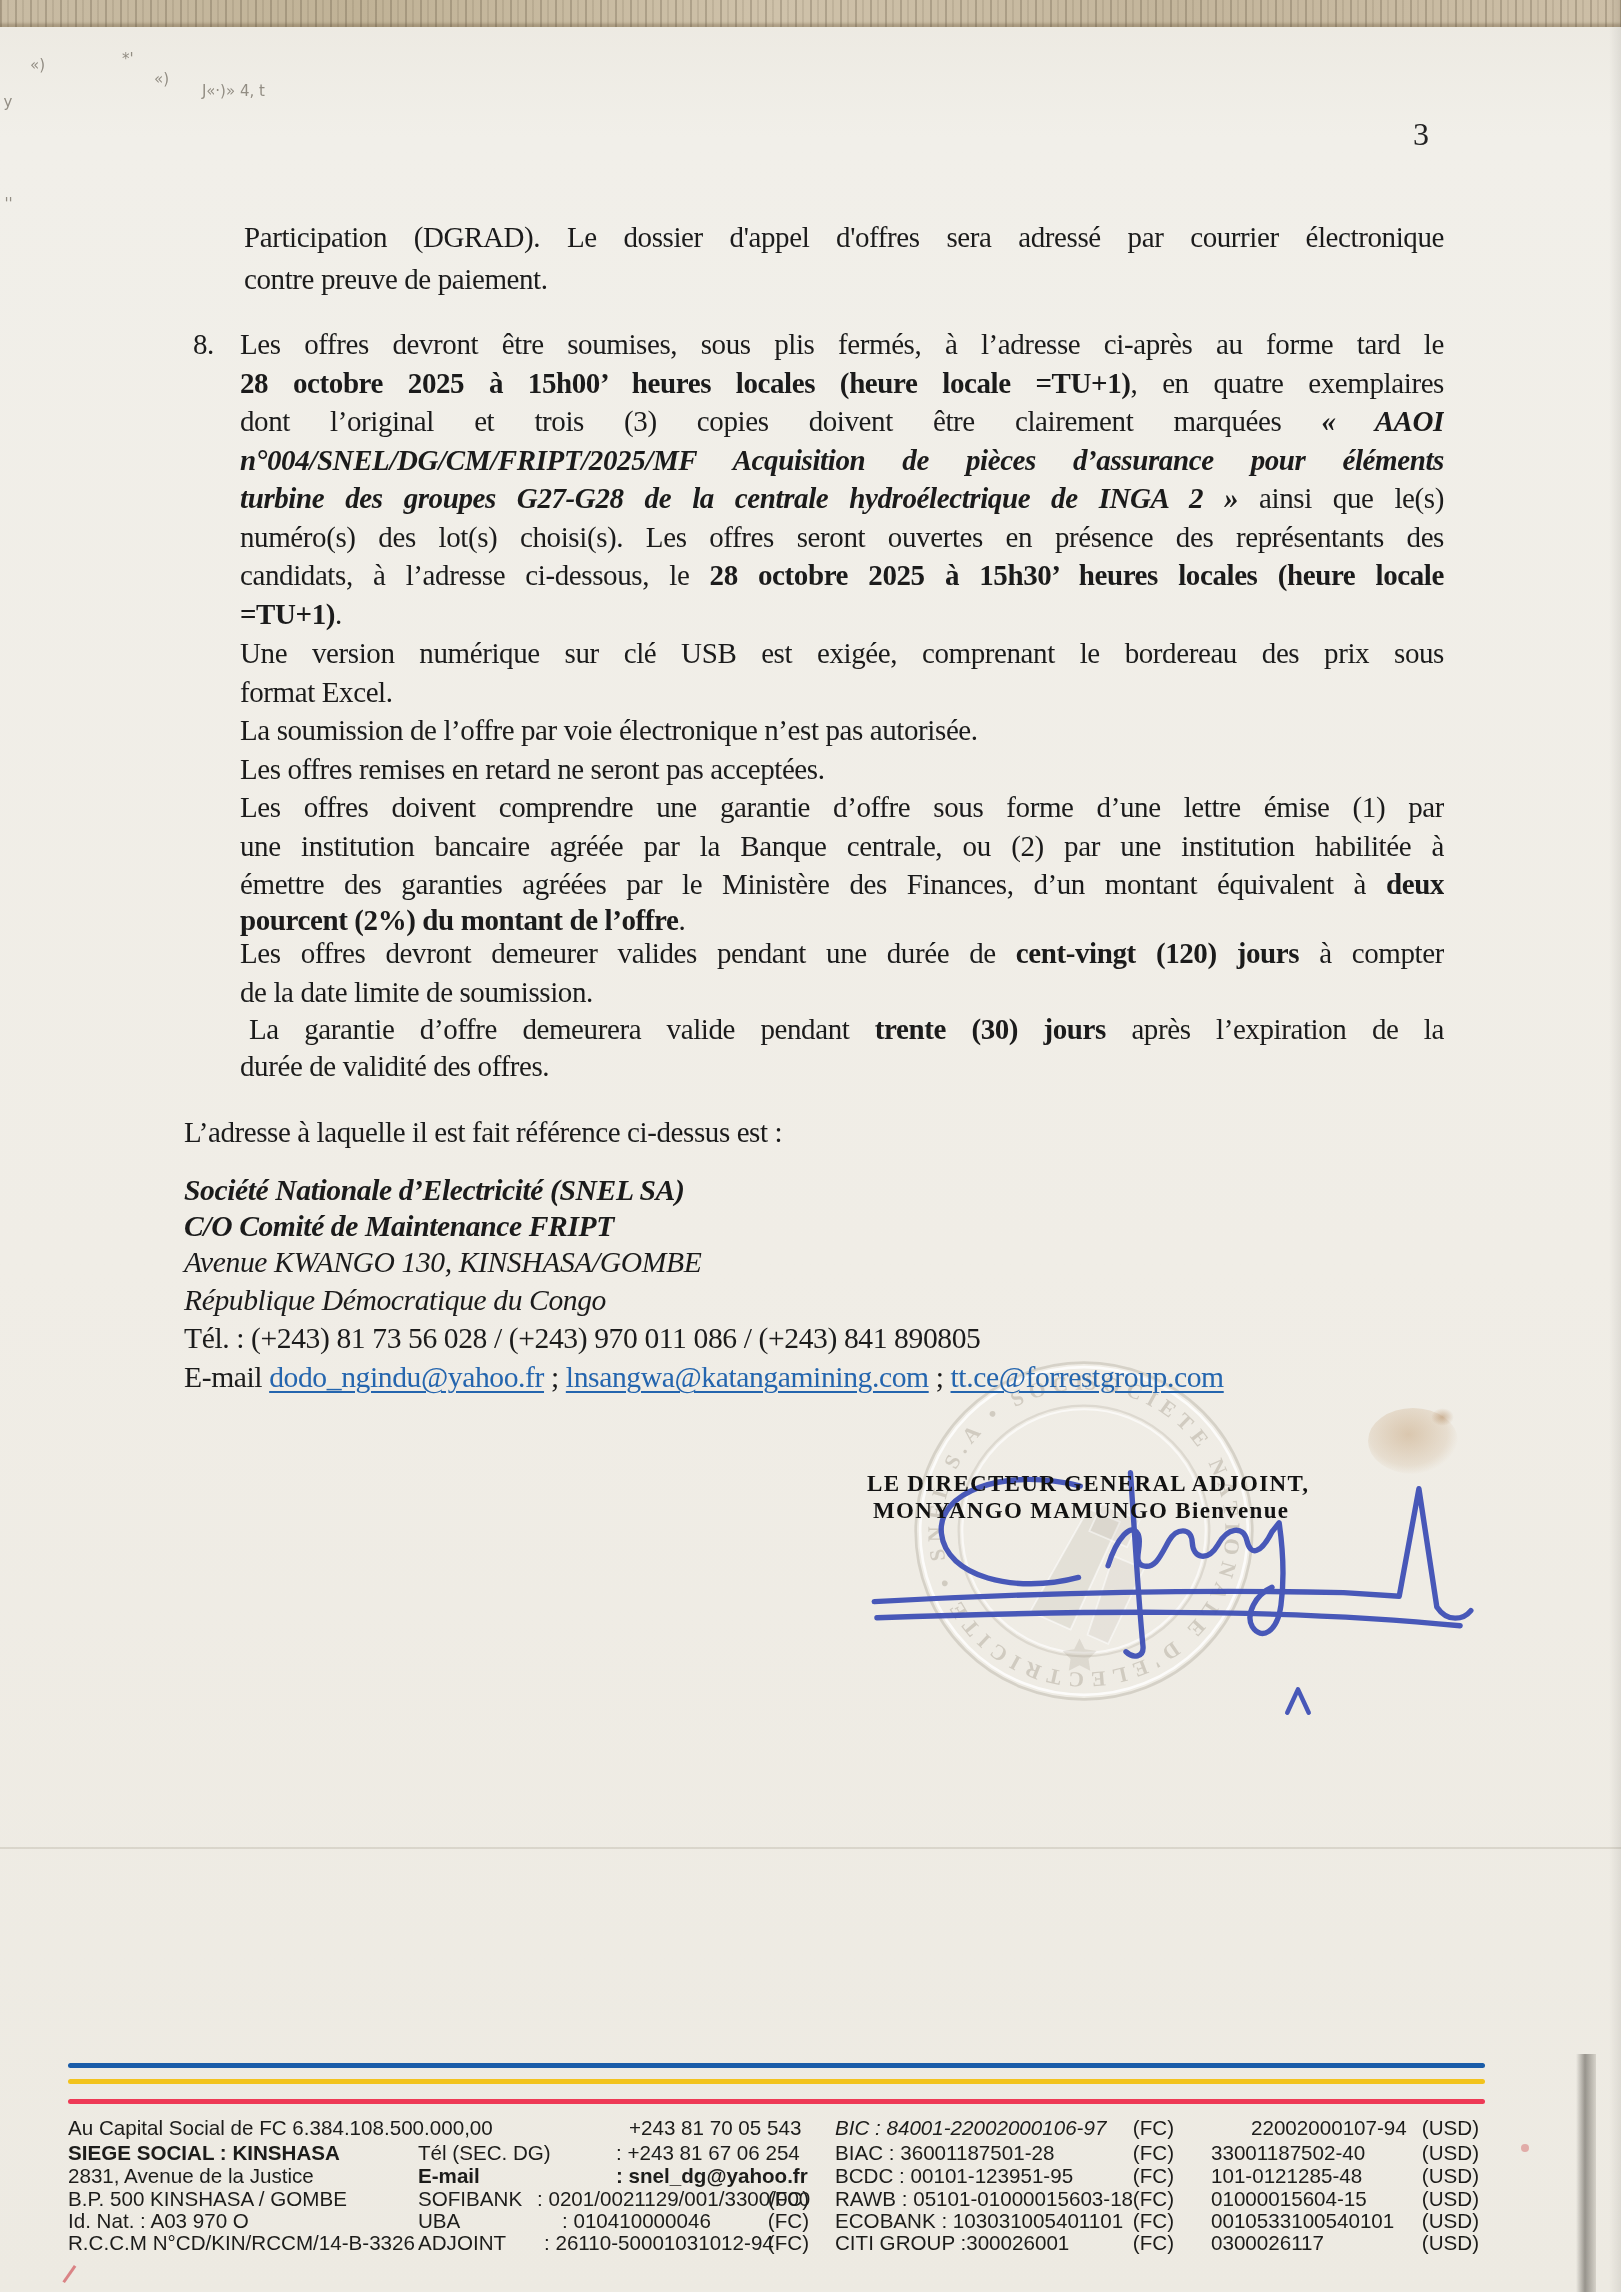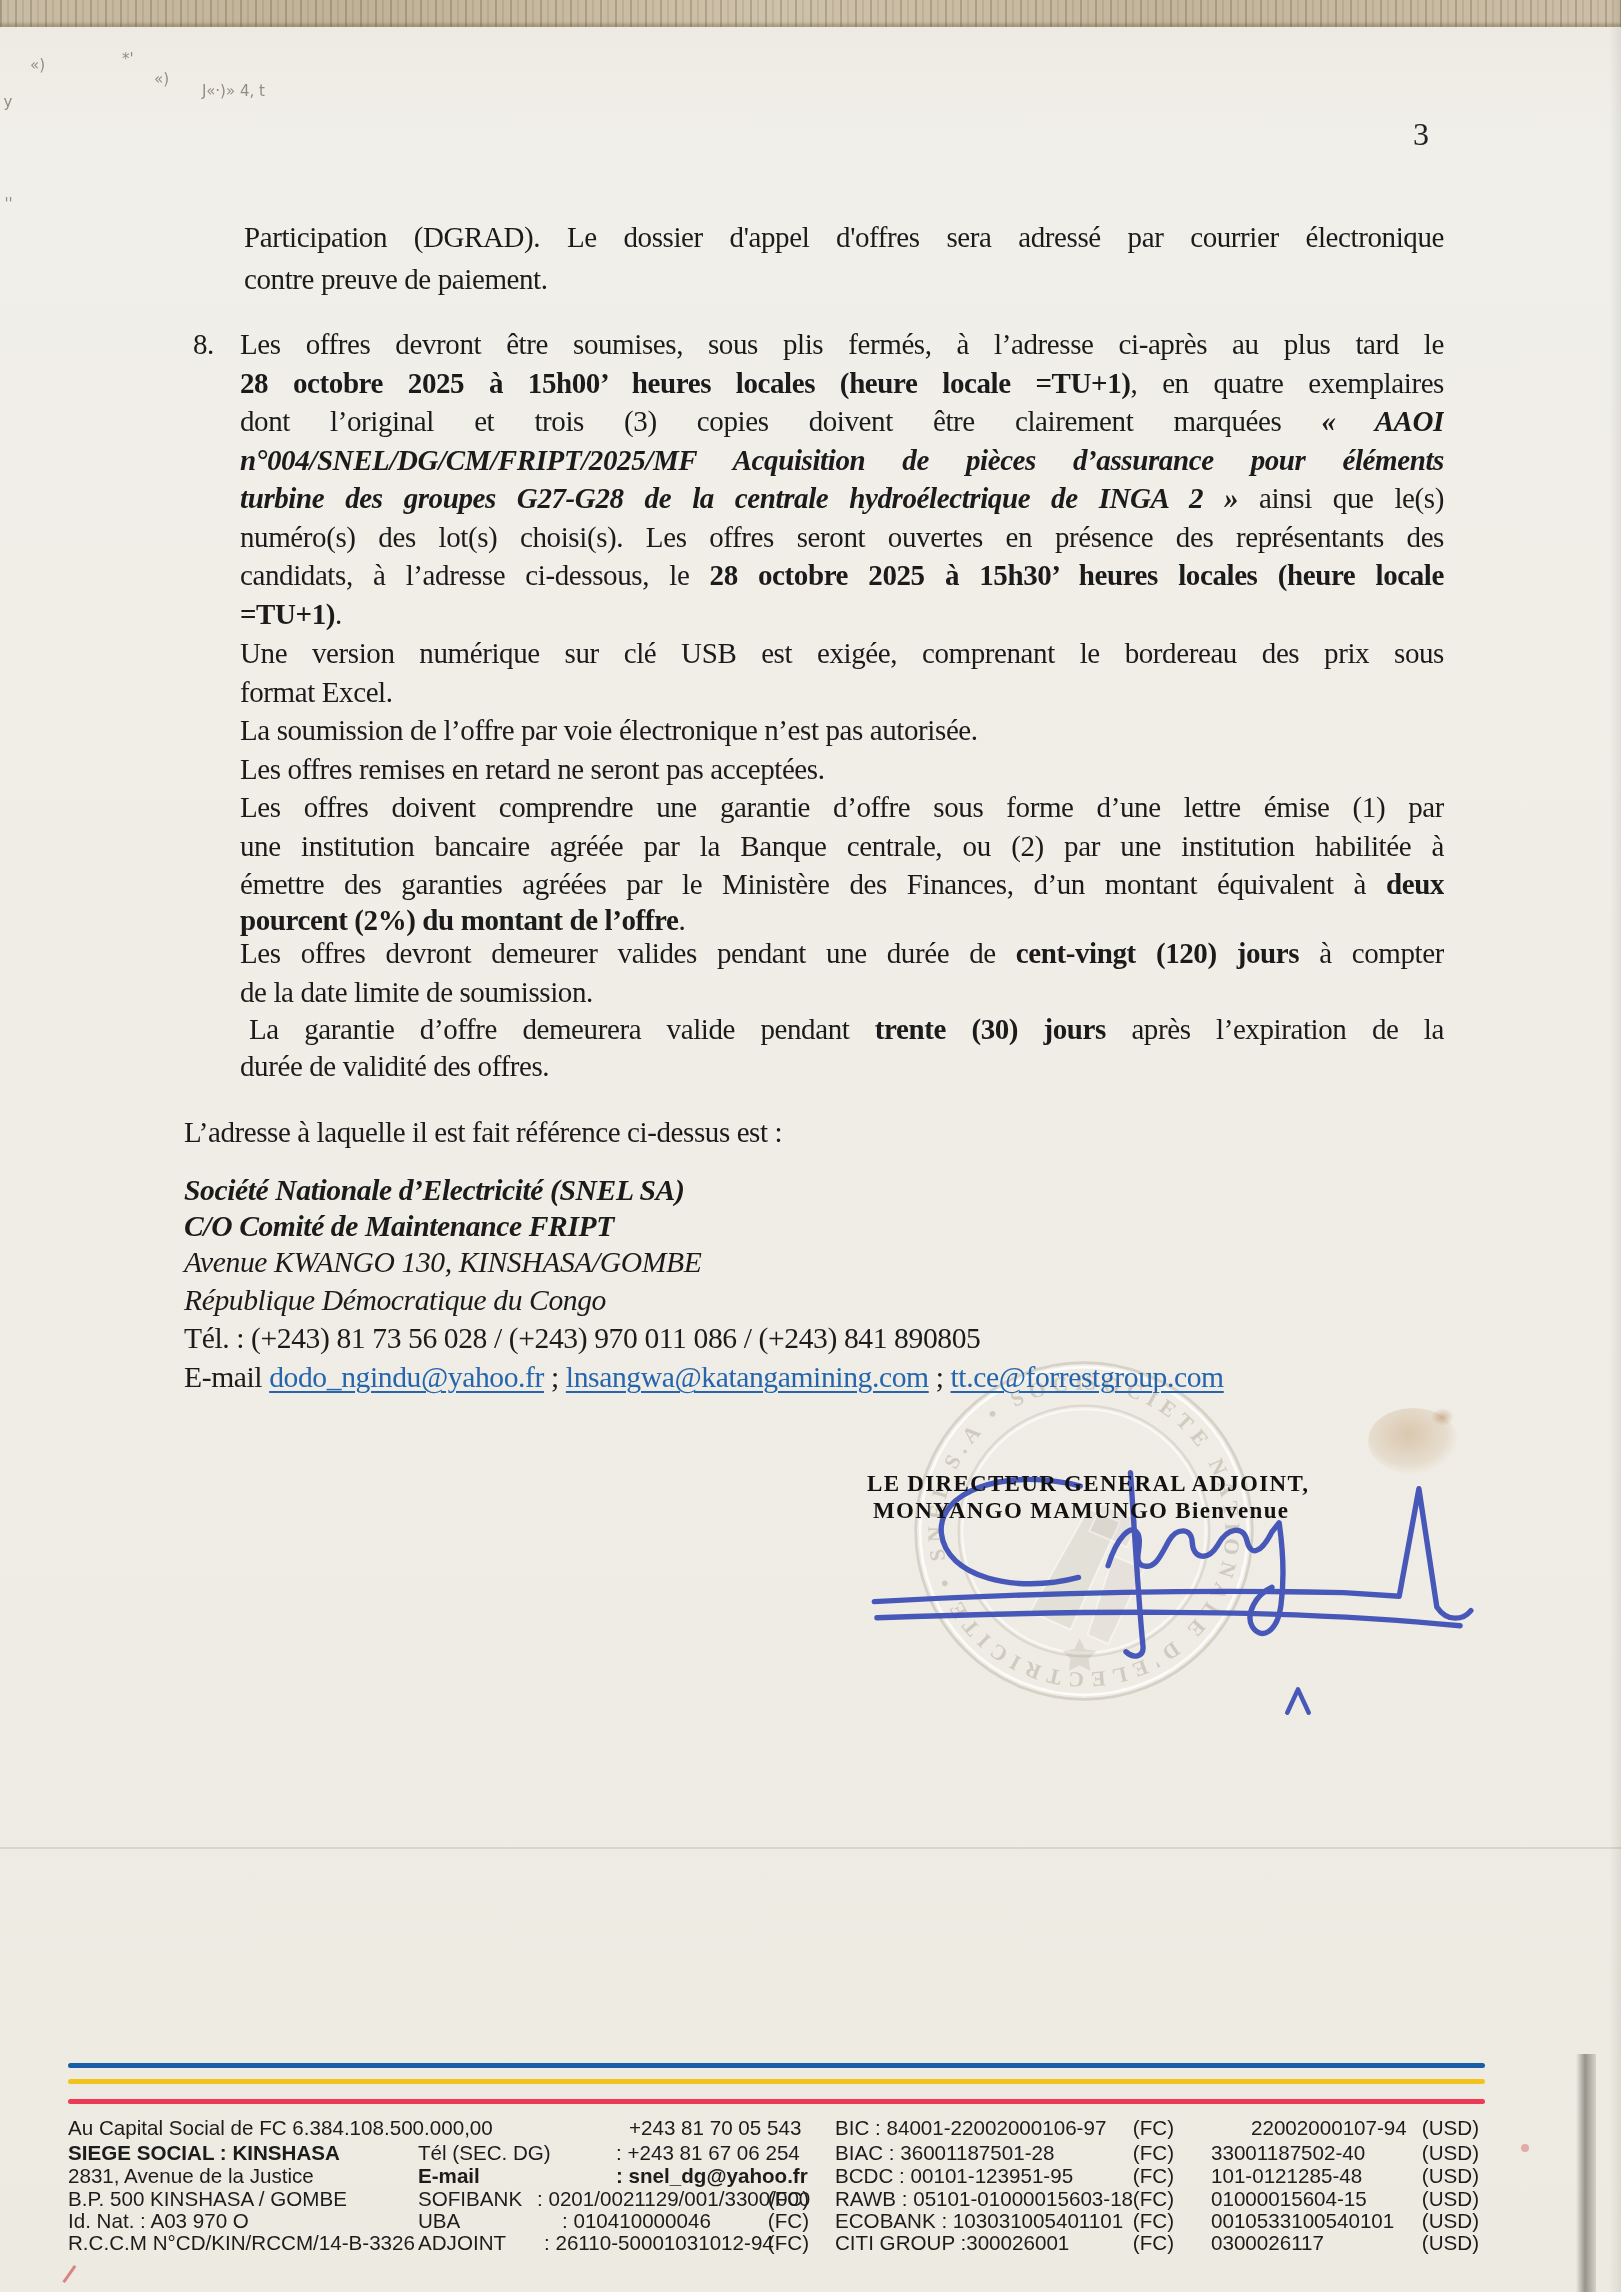--- a/index.html
+++ b/index.html
@@ -91,21 +91,21 @@
   <div id="stain-2"></div>
   <div id="stain-3"></div>
   <div id="crease"></div>
   <div id="edge-right"></div>
   <div id="edge-right-dark"></div>
   <div id="red-tick"></div>
 
 <div class="line j" style="left: 244px; top: 218px; width: 1200px;"><span>Participation (DGRAD). Le dossier d'appel d'offres sera adressé par courrier électronique</span></div>
     <div class="line nw" style="left: 244px; top: 260px;"><span>contre preuve de paiement.</span></div>
     <div class="line nw" style="left: 193px; top: 325px;"><span>8.</span></div>
-    <div class="line j" style="left: 240px; top: 325px; width: 1204px;"><span>Les offres devront être soumises, sous plis fermés, à l’adresse ci-après au plus tard le</span></div>
+    <div class="line j" style="left: 240px; top: 325px; width: 1204px;"><span>Les offres devront être soumises, sous plis fermés, à l’adresse ci-après au forme tard le</span></div>
     <div class="line j" style="left: 240px; top: 364px; width: 1204px;"><span class="b">28 octobre 2025 à 15h00’ heures locales (heure locale =TU+1)</span><span>, en quatre exemplaires</span></div>
     <div class="line j" style="left: 240px; top: 402px; width: 1204px;"><span>dont l’original et trois (3) copies doivent être clairement marquées </span><span class="bi">« AAOI</span></div>
     <div class="line j" style="left: 240px; top: 441px; width: 1204px;"><span class="bi">n°004/SNEL/DG/CM/FRIPT/2025/MF Acquisition de pièces d’assurance pour éléments</span></div>
     <div class="line j" style="left: 240px; top: 479px; width: 1204px;"><span class="bi">turbine des groupes G27-G28 de la centrale hydroélectrique de INGA 2 »</span><span> ainsi que le(s)</span></div>
     <div class="line j" style="left: 240px; top: 518px; width: 1204px;"><span>numéro(s) des lot(s) choisi(s). Les offres seront ouvertes en présence des représentants des</span></div>
     <div class="line j" style="left: 240px; top: 556px; width: 1204px;"><span>candidats, à l’adresse ci-dessous, le </span><span class="b">28 octobre 2025 à 15h30’ heures locales (heure locale</span></div>
     <div class="line nw" style="left: 240px; top: 595px;"><span class="b">=TU+1)</span><span>.</span></div>
     <div class="line j" style="left: 240px; top: 634px; width: 1204px;"><span>Une version numérique sur clé USB est exigée, comprenant le bordereau des prix sous</span></div>
     <div class="line nw" style="left: 240px; top: 673px;"><span>format Excel.</span></div>
     <div class="line nw" style="left: 240px; top: 711px;"><span>La soumission de l’offre par voie électronique n’est pas autorisée.</span></div>
@@ -140,21 +140,21 @@
     <div class="f fb" style="left: 616px; top: 2164px;">: snel_dg@yahoo.fr</div>
     <div class="f" style="left: 418px; top: 2187px;">SOFIBANK</div>
     <div class="f" style="left: 537px; top: 2187px;">: 0201/0021129/001/3300/000</div>
     <div class="f fr" style="left: 743px; top: 2187px; width: 66px;">(FC)</div>
     <div class="f" style="left: 418px; top: 2209px;">UBA</div>
     <div class="f" style="left: 562px; top: 2209px;">: 010410000046</div>
     <div class="f fr" style="left: 743px; top: 2209px; width: 66px;">(FC)</div>
     <div class="f" style="left: 418px; top: 2231px;">ADJOINT</div>
     <div class="f" style="left: 544px; top: 2231px;">: 26110-50001031012-94</div>
     <div class="f fr" style="left: 743px; top: 2231px; width: 66px;">(FC)</div>
-    <div class="f" style="left: 835px; top: 2116px;">BIC : 84001-22002000106-97</div>
+    <div class="f" style="left: 835px; top: 2116px; font-style: italic;">BIC : 84001-22002000106-97</div>
     <div class="f fr" style="left: 1102px; top: 2116px; width: 72px;">(FC)</div>
     <div class="f" style="left: 1251px; top: 2116px;">22002000107-94</div>
     <div class="f fr" style="left: 1395px; top: 2116px; width: 84px;">(USD)</div>
     <div class="f" style="left: 835px; top: 2141px;">BIAC : 36001187501-28</div>
     <div class="f fr" style="left: 1102px; top: 2141px; width: 72px;">(FC)</div>
     <div class="f" style="left: 1211px; top: 2141px;">33001187502-40</div>
     <div class="f fr" style="left: 1395px; top: 2141px; width: 84px;">(USD)</div>
     <div class="f" style="left: 835px; top: 2164px;">BCDC : 00101-123951-95</div>
     <div class="f fr" style="left: 1102px; top: 2164px; width: 72px;">(FC)</div>
     <div class="f" style="left: 1211px; top: 2164px;">101-0121285-48</div>

